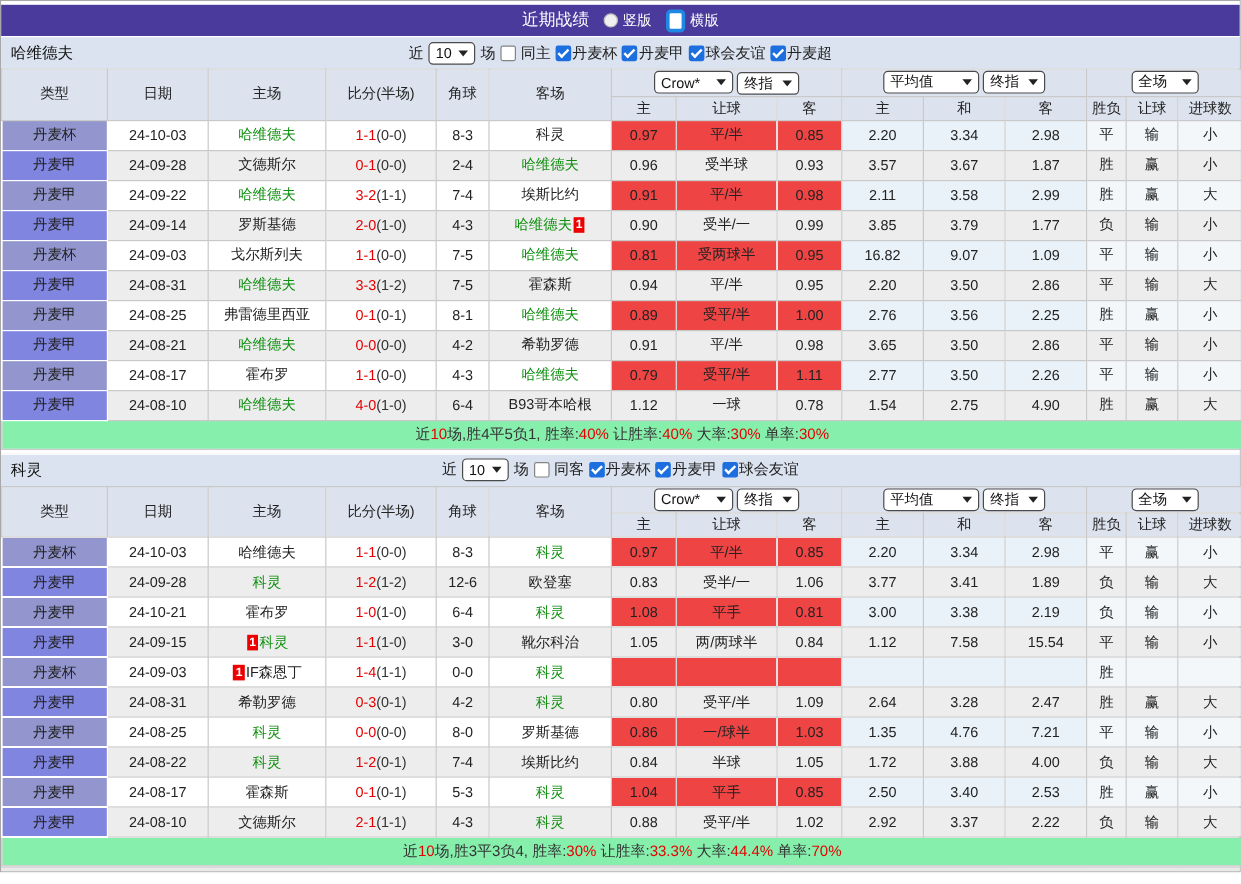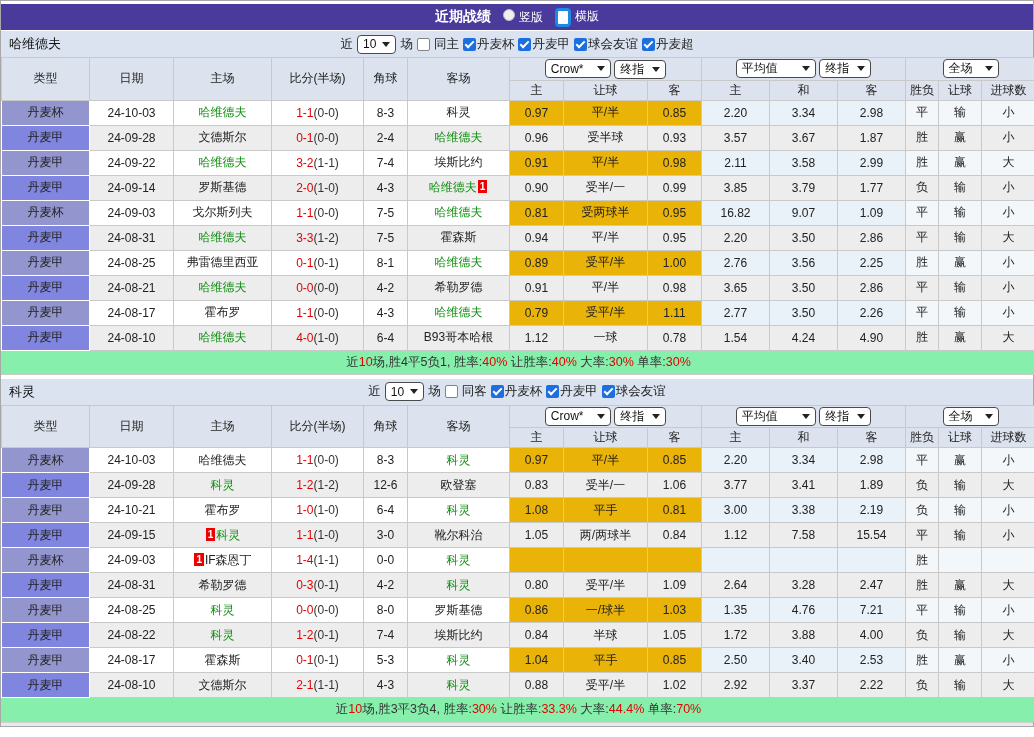--- a/index.html
+++ b/index.html
@@ -2,22 +2,22 @@
 <html><head>
 <meta charset="utf-8">
 <style>
   * { box-sizing: border-box; }
   body { margin:0; background:#fff; font-family:"Liberation Sans","DejaVu Sans",sans-serif; }
   .page { width:1034px; border:1px solid #a8a8a8; }
 
   .top-strip { height:3px; background:#fff; }
 
   .title-bar { height:26px; background:#4a3a9c; color:#fff; display:flex; align-items:center; justify-content:center; gap:12px; }
-  .title-text { font-weight:bold; font-size:14px; }
-  .radio-group { display:inline-flex; gap:4px; font-size:12px; cursor:default;font-family:Liberation Mono, monospace; }
+  .title-text { font-weight:normal; font-size:14px; }
+  .radio-group { display:inline-flex; align-items:center; gap:4px; font-size:12px; cursor:default;font-family:Liberation Mono, monospace; }
   .radio { width:12px; height:12px; border-radius:50%; display:inline-block; }
   .radio.unsel { background:#f0f0f0; border:1px solid #bbb; }
   .radio.sel { background:#fff; border:3px solid #1e88e5; }
 
   .filter-bar { height:27px; background:#dae3ef; position:relative; display:flex; align-items:center; justify-content:center; font-size:12.5px; color:#222; border-top:1px solid #fff; }
   .team-name { position:absolute; left:8px; font-size:13px; color:#111; }
   .filter-center { display:flex; align-items:center; gap:4px; }
   .flt-item { display:inline-flex; align-items:center; gap:1px; }
   .leagues { display:inline-flex; align-items:center; gap:4px; }
 
@@ -35,21 +35,21 @@
   .cb.on::after { content:""; position:absolute; left:4px; top:1px; width:3px; height:7px; border:solid #fff; border-width:0 2px 2px 0; transform:rotate(45deg); }
 
   table.results { border-collapse:collapse; table-layout:fixed; width:1034px; font-size:12px; border:1px solid #b5b5b5; }
   table.results th, table.results td { border:1px solid #c9c9c9; text-align:center; padding:0; white-space:nowrap; overflow:hidden; }
   table.results thead th { background:#dde3ee; font-weight:normal; color:#222; height:20px; }
   table.results thead .grp { padding:1px 0; }
   table.results tbody td { height:25px; color:#222; }
 
   tr.odd td { background:#fff; }
   tr.even td { background:#ededed; }
-  tr.odd td.crow { background:#eab308; }
+  tr.odd td.crow { background:#ef4444; }
   tr.odd td.avg { background:#e9f2f9; }
   tr.odd td.tail { background:#f4f7fa; }
   td.league { color:#fff; border:1px solid #fff !important; }
   tr.odd td.league { background:#9295ce; }
   tr.even td.league { background:#8085e0; }
 
   .hl { color:#0f8f0f; }
   .score { color:#e60000; }
   .half { color:#333; }
   .badge { display:inline-block; background:#ee0000; color:#fff; font-size:10px; line-height:13px; padding:0 2px; margin:0 1px; font-weight:bold; vertical-align:1px; }
@@ -337,21 +337,21 @@
           <td class="league">丹麦甲</td>
           <td>24-08-10</td>
           <td><span><span class="hl">哈维德夫</span></span></td>
           <td><span><span class="score">4-0</span><span class="half">(1-0)</span></span></td>
           <td>6-4</td>
           <td><span><span>B93哥本哈根</span></span></td>
           <td class="crow">1.12</td>
           <td class="crow">一球</td>
           <td class="crow">0.78</td>
           <td class="avg">1.54</td>
-          <td class="avg">4.24</td>
+          <td class="avg">2.75</td>
           <td class="avg">4.90</td>
           <td class="tail c-r">胜</td>
           <td class="tail c-r">赢</td>
           <td class="tail c-r">大</td>
         </tr>
       </tbody>
     <tfoot>
       <tr>
           <td colspan="15" class="summary"><span>近</span><span class="red">10</span><span>场,胜4平5负1, 胜率:</span><span class="red">40%</span><span> 让胜率:</span><span class="red">40%</span><span> 大率:</span><span class="red">30%</span><span> 单率:</span><span class="red">30%</span></td>
         </tr>

